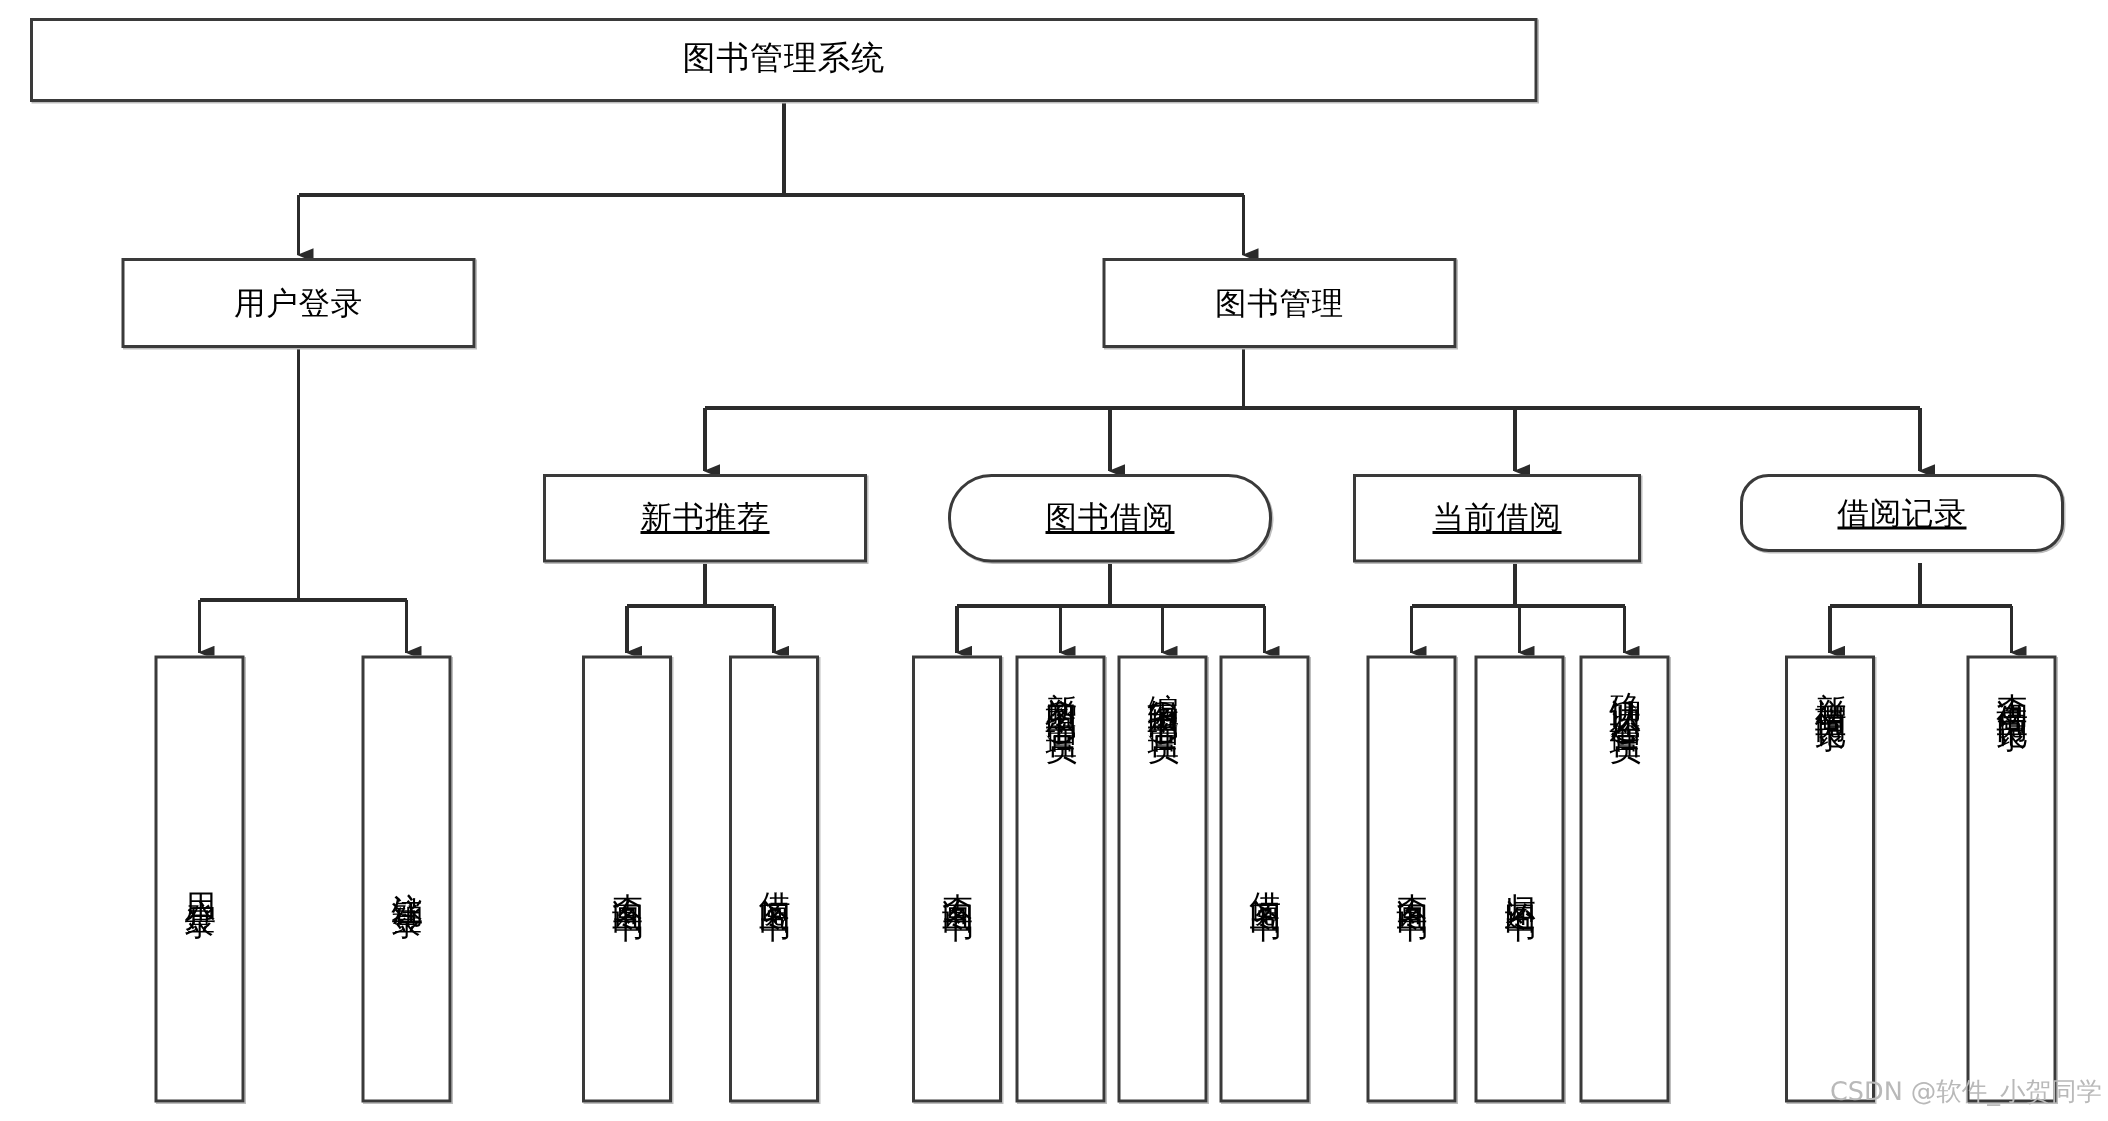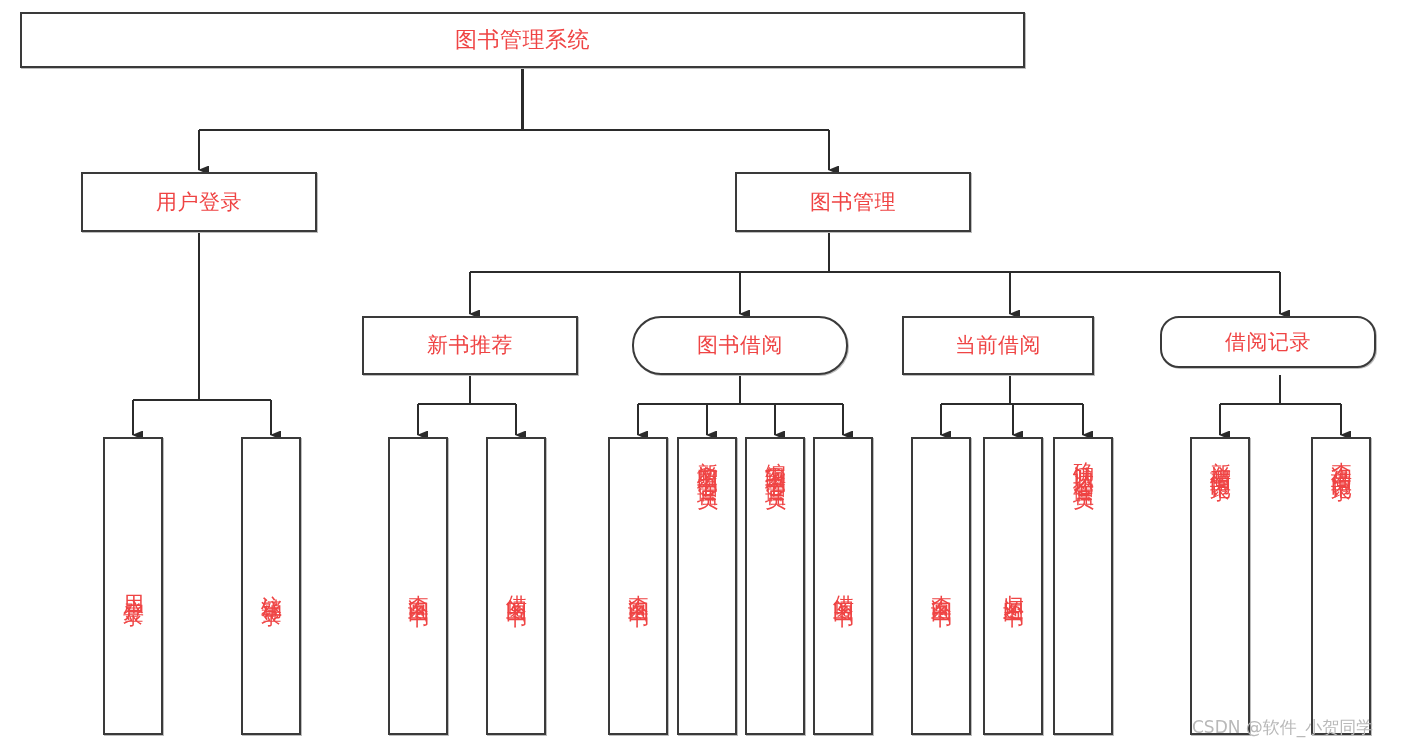--- a/index.html
+++ b/index.html
@@ -35,34 +35,35 @@
     background: #ffffff;
     border: 2px solid #3a3a3a;
     box-shadow: 1px 1px 0 #bdbdbd;
     display: flex;
     align-items: center;
     justify-content: center;
     overflow: hidden;
   }
   .node-label {
     font-family: "DejaVu Sans", "Liberation Sans", sans-serif;
-    color: #ef4444;
+    color: #000000;
     letter-spacing: 0.5px;
     text-align: center;
     line-height: 1.18;
     white-space: nowrap;
   }
   .node-root .node-label {
     font-size: 22px;
   }
   .node-level2 .node-label {
     font-size: 21px;
   }
   .node-level3 .node-label {
     font-size: 21px;
+    text-decoration: underline;
   }
   .node-leaf {
     align-items: flex-start;
     justify-content: center;
     padding-top: 0;
   }
   .node-leaf .node-label {
     writing-mode: vertical-rl;
     text-orientation: upright;
     font-size: 21px;
@@ -76,20 +77,21 @@
     align-self: center;
   }
   .watermark {
     position: absolute;
     font-family: "DejaVu Sans", "Liberation Sans", sans-serif;
     font-size: 17px;
     color: #b9b9b9;
     white-space: nowrap;
     pointer-events: none;
     user-select: none;
+    padding-left: 28px;
   }
 </style>
 </head>
 <body>
 
 <div id="diagram-root">
   <svg class="diagram-canvas" id="connector-layer" viewBox="0 0 1405 747" xmlns="http://www.w3.org/2000/svg" aria-hidden="true">
       <defs>
         <marker id="arrowhead" markerWidth="9" markerHeight="11" refX="4.5" refY="10" orient="auto" markerUnits="userSpaceOnUse">
           <path d="M0,0 L9,0 L4.5,11 Z" fill="#2b2b2b"></path>

